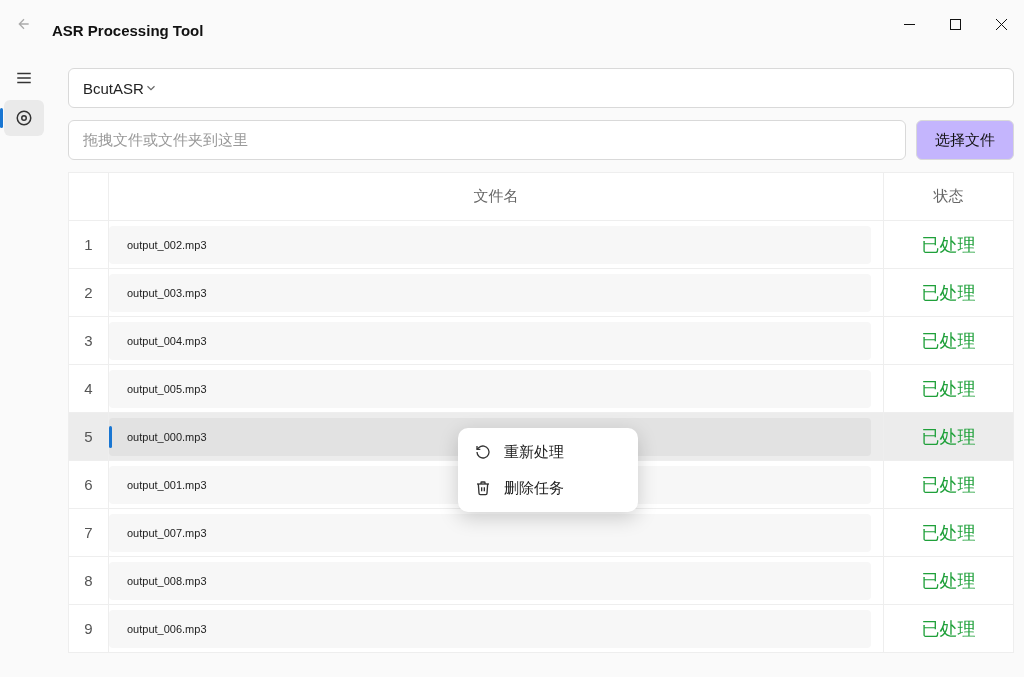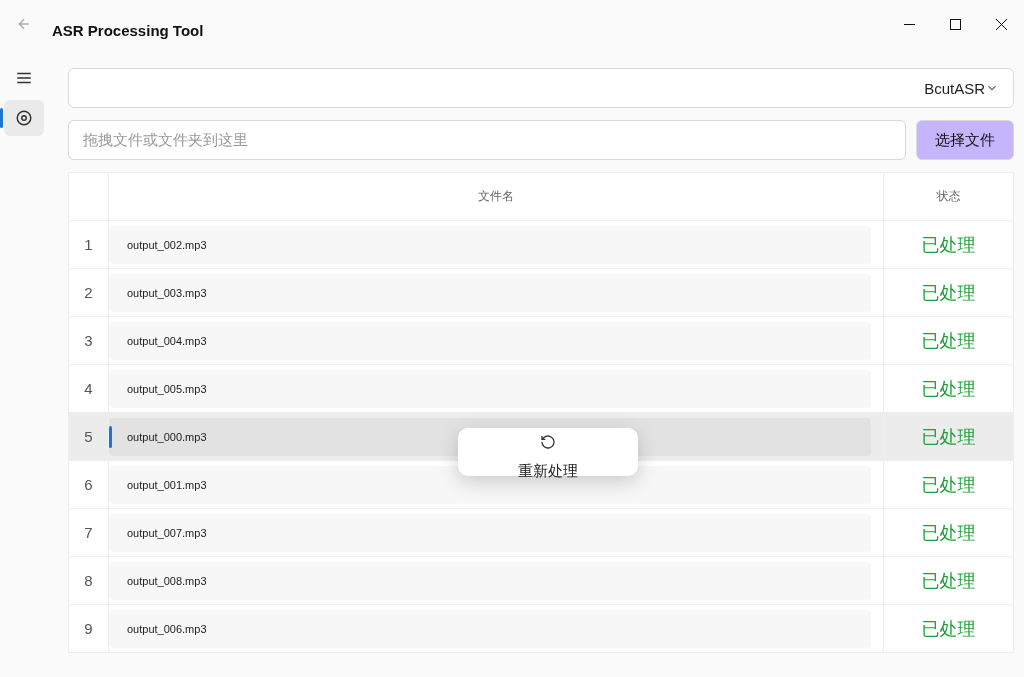--- a/index.html
+++ b/index.html
@@ -97,21 +97,21 @@
     }
 
     .select-row {
       height: 40px;
       border: 1px solid #d9d9d9;
       border-radius: 6px;
       background: #fff;
       display: flex;
       align-items: center;
       padding: 0 14px;
-      justify-content: flex-end;
+      justify-content: flex-start;
       color: #222;
       font-size: 15px;
     }
     .select-row .chev {
       color: #666;
     }
 
     .drop-row {
       display: flex;
       gap: 10px;
@@ -158,21 +158,21 @@
       display: flex;
       align-items: center;
       height: 48px;
       padding: 0 12px;
     }
     .th {
       background: #fff;
       color: #666;
       font-weight: 500;
       justify-content: center;
-      font-size: 12px;
+      font-size: 15px;
     }
     .th.idx { padding: 0; }
     .th.fname { justify-content: center; }
     .td.idx {
       justify-content: center;
       color: #555;
       font-size: 15px;
       background: #fff;
     }
     .td.fname {
@@ -226,21 +226,20 @@
     }
     .ctx-item {
       height: 36px;
       border-radius: 6px;
       display: flex;
       align-items: center;
       gap: 12px;
       padding: 0 10px;
       font-size: 15px;
       color: #222;
-      flex-direction: column;
     }
     .ctx-item .ci-icon {
       width: 18px;
       display: flex;
       align-items: center;
       justify-content: center;
       color: #333;
     }
 
     svg { display: block; }
@@ -352,13 +351,24 @@
 <div class="ctx">
   <div class="ctx-item">
     <span class="ci-icon">
       <svg width="16" height="16" viewBox="0 0 24 24" fill="none" stroke="currentColor" stroke-width="2">
           <path d="M3 12a9 9 0 1 0 3-6.7L3 8"></path>
           <polyline points="3 3 3 8 8 8"></polyline>
         </svg>
     </span>
     <span>重新处理</span>
   </div>
+  <div class="ctx-item">
+    <span class="ci-icon">
+      <svg width="16" height="16" viewBox="0 0 24 24" fill="none" stroke="currentColor" stroke-width="2">
+          <polyline points="3 6 5 6 21 6"></polyline>
+          <path d="M19 6l-1 14a2 2 0 0 1-2 2H8a2 2 0 0 1-2-2L5 6"></path>
+          <path d="M10 11v6M14 11v6"></path>
+          <path d="M9 6V4a1 1 0 0 1 1-1h4a1 1 0 0 1 1 1v2"></path>
+        </svg>
+    </span>
+    <span>删除任务</span>
+  </div>
 </div>
 
 </body></html>

